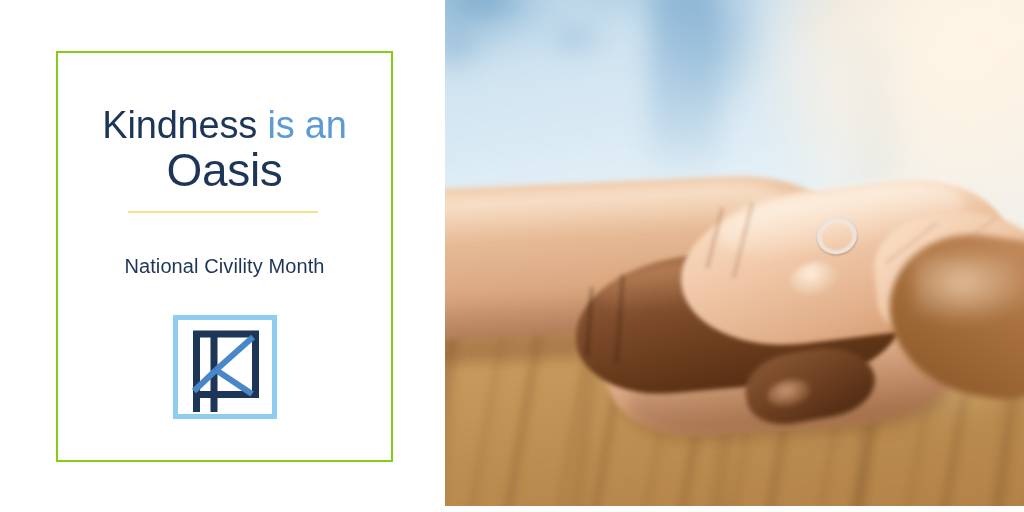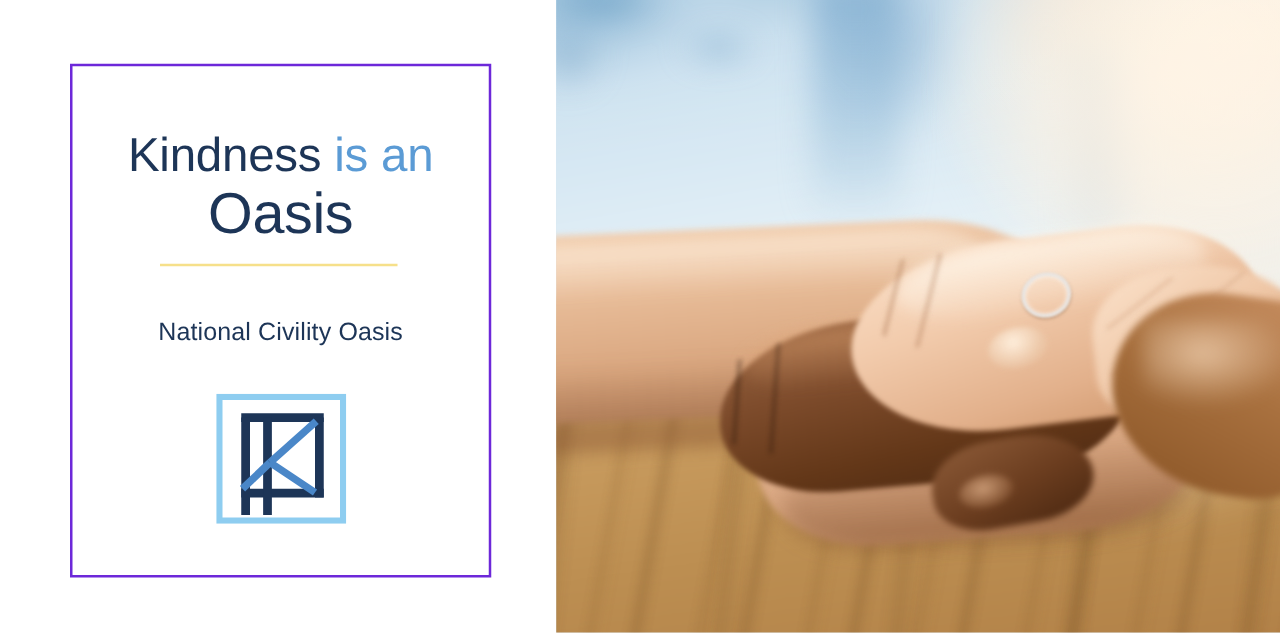--- a/index.html
+++ b/index.html
@@ -27,21 +27,21 @@
     width: 445px;
     height: 512px;
     background: #ffffff;
   }
   #card-frame {
     position: absolute;
     left: 56px;
     top: 51px;
     width: 337px;
     height: 411px;
-    border: 2px solid #6d28d9;
+    border: 2px solid #84cc16;
     background: #ffffff;
     box-sizing: border-box;
   }
 
   .headline-block {
     position: absolute;
     left: 0; right: 0;
     top: 50px;
     text-align: center;
   }
@@ -367,21 +367,21 @@
 
       <div class="headline-block">
         <div class="line1">
           <span class="word-strong">Kindness</span><span class="word-light"> is an</span>
         </div>
         <div class="line2">Oasis</div>
       </div>
 
       <div id="gold-divider"></div>
 
-      <div id="subtitle">National Civility Oasis</div>
+      <div id="subtitle">National Civility Month</div>
 
       <div id="logo-wrap">
         <svg width="104" height="104" viewBox="0 0 104 104" xmlns="http://www.w3.org/2000/svg">
 
           <rect x="2.5" y="2.5" width="99" height="99" fill="none" stroke="#8ecdf0" stroke-width="5"></rect>
 
           <g stroke="#1d3557" stroke-width="7" fill="none">
 
             <path d="M20 19 H86"></path>
 

